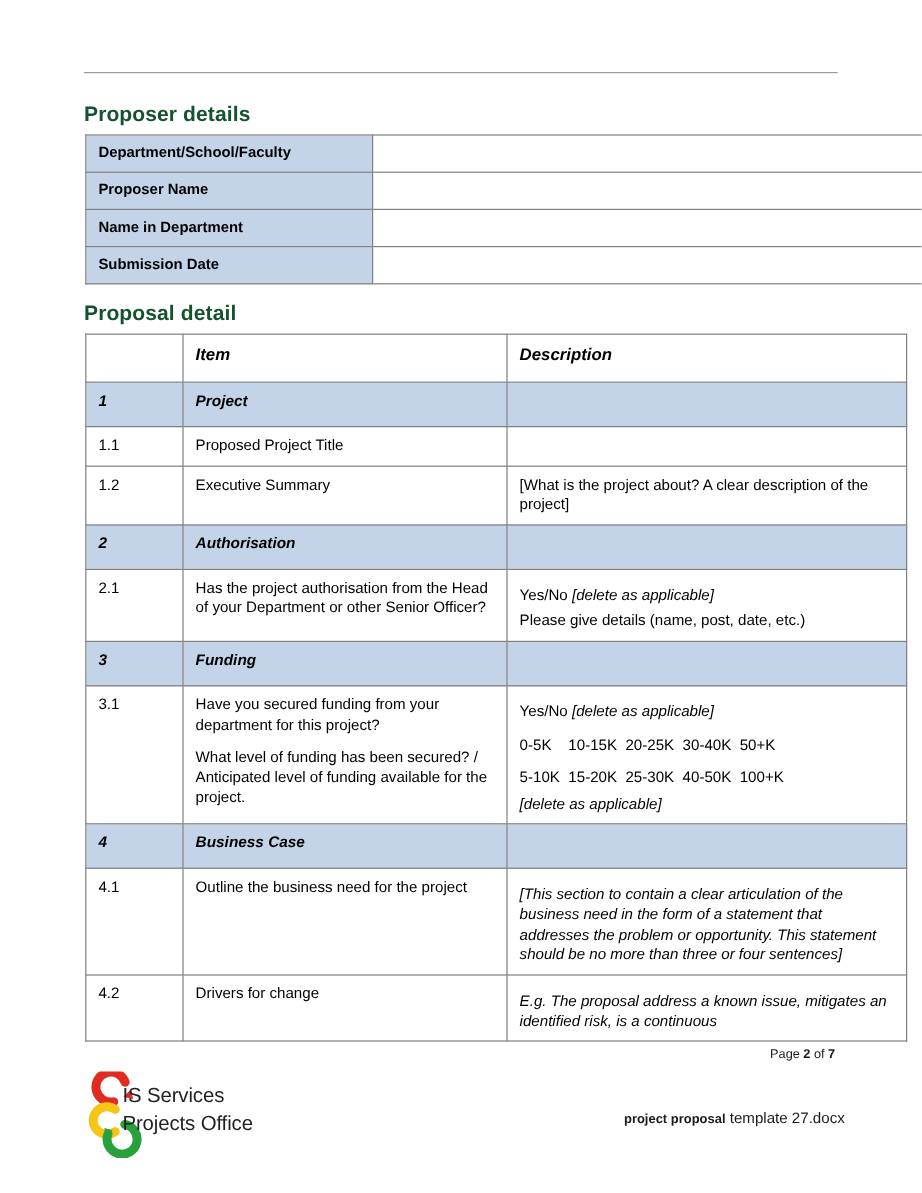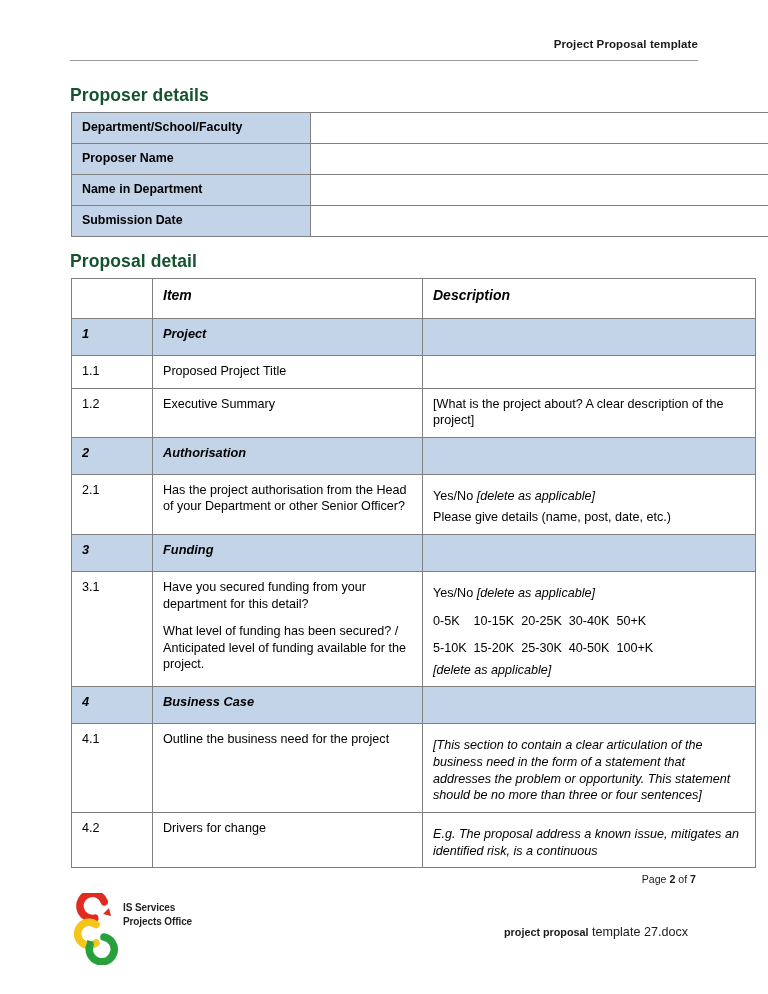--- a/index.html
+++ b/index.html
@@ -135,21 +135,21 @@
     top: 873px;
     font-size: 10.6px;
     color: #1a1a1a;
     text-align: right;
     white-space: nowrap;
   }
   .footer-page b { font-weight: bold; }
 
   .footer-file {
     position: absolute;
-    right: 80px;
+    right: 64px;
     top: 925px;
     font-size: 12.6px;
     color: #1a1a1a;
     text-align: right;
     white-space: nowrap;
   }
   .footer-file .bold-part {
     font-weight: bold;
     font-size: 10.8px;
   }
@@ -164,35 +164,34 @@
   }
   .logo-mark {
     position: absolute;
     left: 0;
     top: 0;
     width: 52px;
     height: 72px;
   }
   .logo-text {
     position: absolute;
-    left: 53px;
+    left: 32px;
     top: 8px;
-    font-size: 10px;
-    font-weight: bold;
+    font-size: 17px;
+    font-weight: normal;
     color: #231f20;
     line-height: 1.42;
     letter-spacing: -.1px;
   }
 </style>
 </head>
 <body>
 
 <div class="page">
 
-  <div class="doc-header">Project Proposal template</div>
   <div class="doc-header-rule"></div>
 
   <div class="section-heading" id="heading-proposer">Proposer details</div>
 
   <table class="tbl" id="proposer-table">
     <tbody>
       <tr>
         <td class="lbl">Department/School/Faculty</td>
         <td class="val"></td>
       </tr>
@@ -257,21 +256,21 @@
 
       <tr class="row-section">
         <td class="c-num">3</td>
         <td class="c-item">Funding</td>
         <td class="c-desc"></td>
       </tr>
 
       <tr>
         <td class="c-num">3.1</td>
         <td class="c-item">
-          <p class="p">Have you secured funding from your department for this detail?</p>
+          <p class="p">Have you secured funding from your department for this project?</p>
           <p class="p">What level of funding has been secured? / Anticipated level of funding available for the project.</p>
         </td>
         <td class="c-desc cell-pad-top">
           <p class="p"><span>Yes/No </span><span class="ital">[delete as applicable]</span></p>
           <p class="p funding-line">0-5K    10-15K  20-25K  30-40K  50+K</p>
           <p class="p tight funding-line">5-10K  15-20K  25-30K  40-50K  100+K</p>
           <p class="p tight ital">[delete as applicable]</p>
         </td>
       </tr>
 

